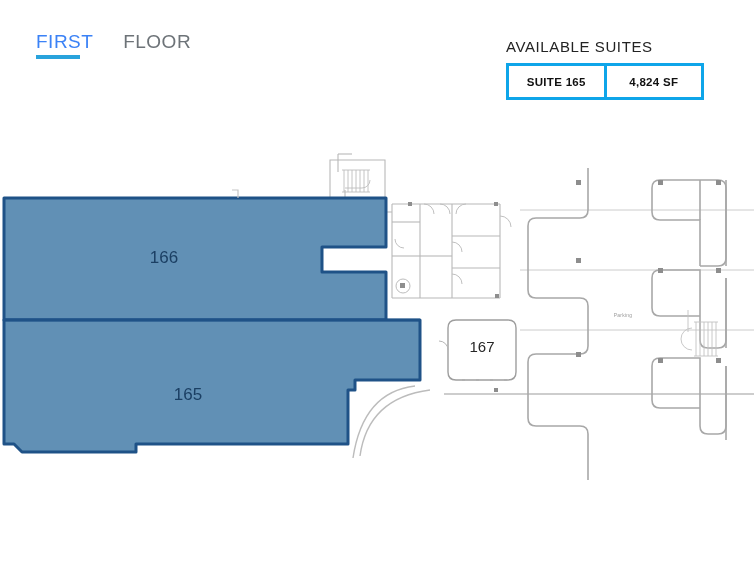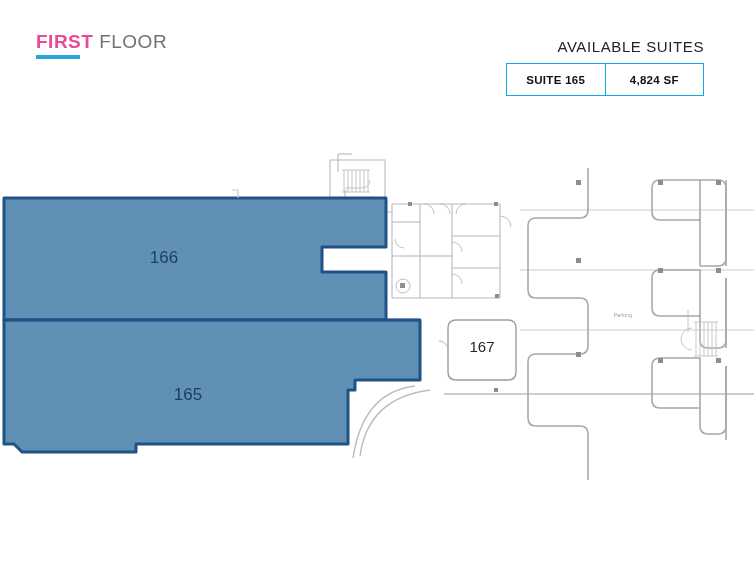--- a/index.html
+++ b/index.html
@@ -19,57 +19,58 @@
   #floor-title {
     position: absolute;
     left: 36px;
     top: 31px;
     font-size: 19px;
     letter-spacing: 0.5px;
     white-space: nowrap;
     color: #4a4a4a;
   }
   #floor-title .strong {
-    font-weight: bold;
-    color: #ec4899;
+    font-weight: normal;
+    color: #3b82f6;
   }
   #floor-title .light {
     font-weight: normal;
     color: #6d7378;
+    margin-left: 24px;
   }
   #title-underline {
     position: absolute;
     left: 36px;
     top: 55px;
     width: 44px;
     height: 4px;
     background: #29a3dc;
   }
 
   
   #suites-panel {
     position: absolute;
     left: 506px;
     top: 38px;
     width: 198px;
   }
   #suites-heading {
-    text-align: right;
+    text-align: left;
     font-size: 15px;
     letter-spacing: 0.6px;
     color: #232323;
     margin-bottom: 8px;
   }
   #suites-table {
     border-collapse: collapse;
     width: 198px;
     table-layout: fixed;
   }
   #suites-table td {
-    border: 1px solid #0ea5e9;
+    border: 3px solid #0ea5e9;
     height: 29px;
     text-align: center;
     font-size: 11.5px;
     font-weight: bold;
     color: #111111;
     letter-spacing: 0.3px;
   }
   #suites-table td.sf {
     font-weight: bold;
     margin-left: 24px;

